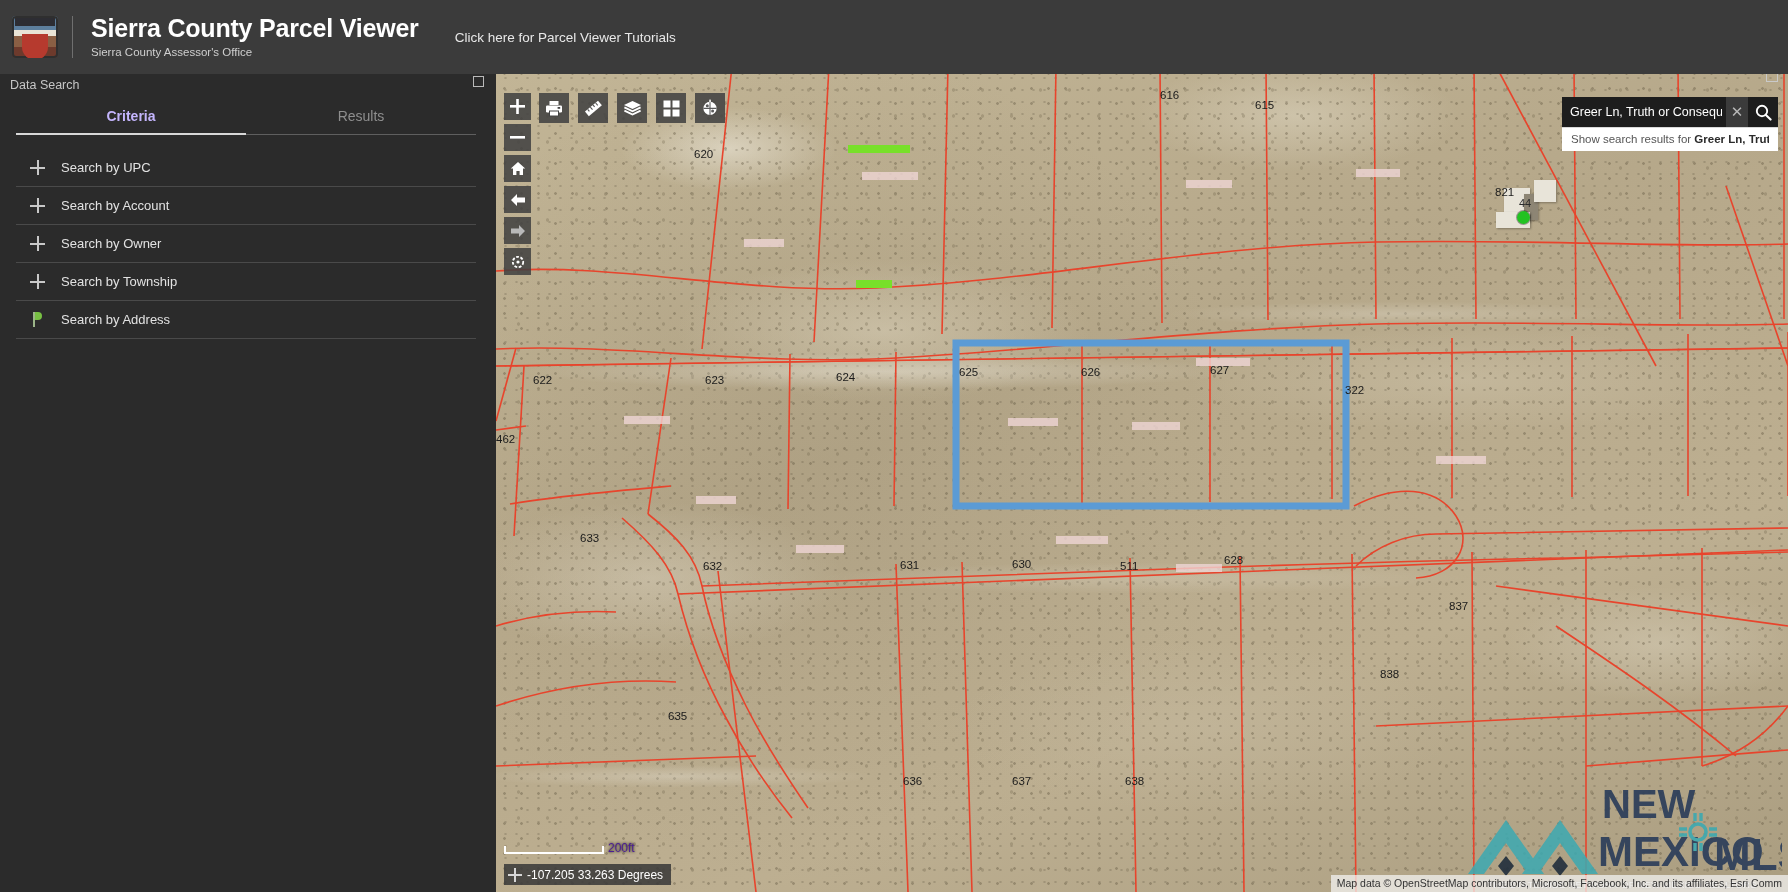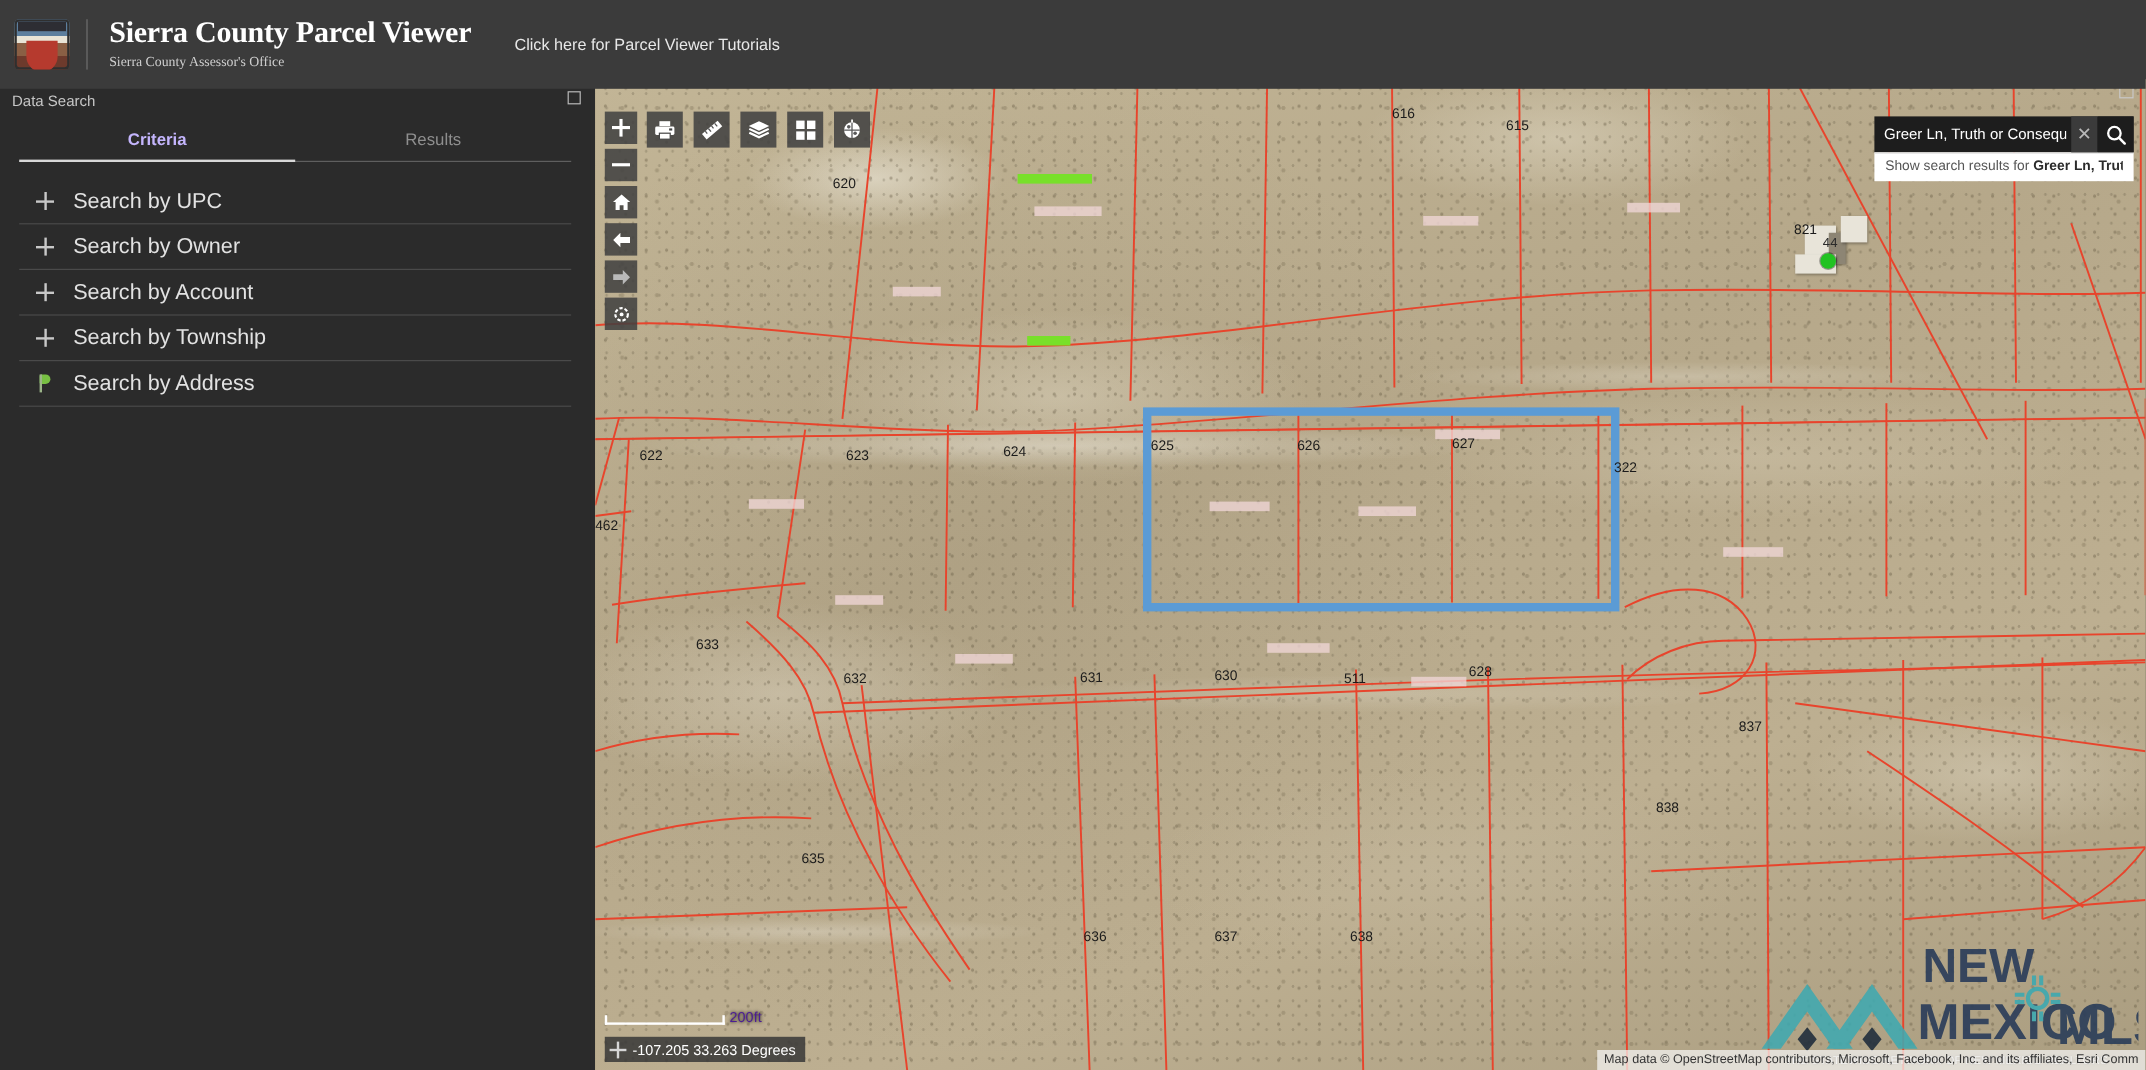--- a/index.html
+++ b/index.html
@@ -41,21 +41,21 @@
     width: 26px; height: 26px; margin-left: -13px;
     background: #b63a2e;
     border-radius: 0 0 50% 50%;
   }
   #header-divider {
     width: 1px; height: 42px;
     background: #6f6f6f;
     margin-right: 18px;
     flex: none;
   }
-  #title-block { display: flex; flex-direction: column; justify-content: center; font-family: Liberation Serif, serif; }
+  #title-block { display: flex; flex-direction: column; justify-content: center; }
   #app-title {
     color: #ffffff;
     font-size: 25px;
     font-weight: bold;
     letter-spacing: -0.2px;
     line-height: 28px;
   }
   #app-subtitle {
     color: #cfcfcf;
     font-size: 11.5px;
@@ -127,21 +127,21 @@
   #criteria-list { margin: 14px 16px 0 16px; }
   .criteria-row {
     display: flex; align-items: center;
     height: 38px;
     border-bottom: 1px solid #4a4a4a;
     cursor: pointer;
     padding-left: 14px;
   }
   .criteria-label {
     color: #e2e2e2;
-    font-size: 18px;
+    font-size: 13px;
     margin-left: 16px;
   }
   .plus-icon {
     position: relative;
     width: 15px; height: 15px;
     flex: none;
   }
   .plus-icon::before, .plus-icon::after {
     content: "";
     position: absolute;
@@ -470,25 +470,25 @@
     <div id="tab-underline"></div>
   </div>
 
   <div id="criteria-list">
     <div class="criteria-row">
       <span class="plus-icon"></span>
       <span class="criteria-label">Search by UPC</span>
     </div>
     <div class="criteria-row">
       <span class="plus-icon"></span>
-      <span class="criteria-label">Search by Owner</span>
+      <span class="criteria-label">Search by Account</span>
     </div>
     <div class="criteria-row">
       <span class="plus-icon"></span>
-      <span class="criteria-label">Search by Account</span>
+      <span class="criteria-label">Search by Owner</span>
     </div>
     <div class="criteria-row">
       <span class="plus-icon"></span>
       <span class="criteria-label">Search by Township</span>
     </div>
     <div class="criteria-row">
       <span class="pin-icon"></span>
       <span class="criteria-label">Search by Address</span>
     </div>
   </div>

